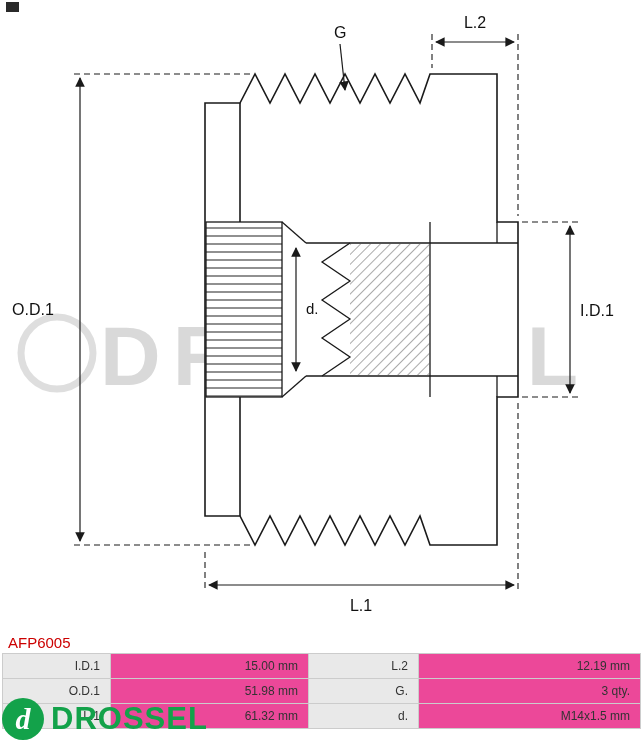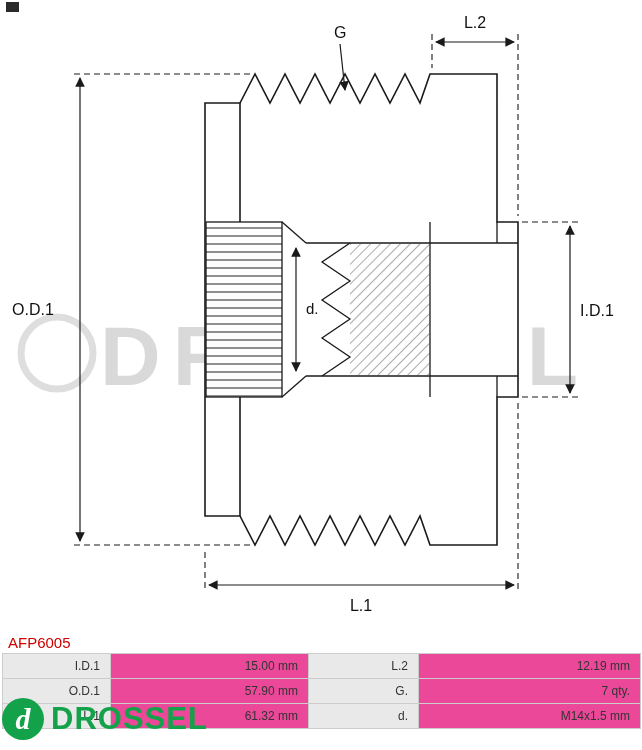--- a/index.html
+++ b/index.html
@@ -165,23 +165,23 @@
     </colgroup>
     <tbody>
       <tr>
         <td class="lbl">I.D.1</td>
         <td class="val">15.00 mm</td>
         <td class="lbl">L.2</td>
         <td class="val">12.19 mm</td>
       </tr>
       <tr>
         <td class="lbl">O.D.1</td>
-        <td class="val">57.90 mm</td>
+        <td class="val">51.98 mm</td>
         <td class="lbl">G.</td>
-        <td class="val">7 qty.</td>
+        <td class="val">3 qty.</td>
       </tr>
       <tr>
         <td class="lbl">L.1</td>
         <td class="val">61.32 mm</td>
         <td class="lbl">d.</td>
         <td class="val">M14x1.5 mm</td>
       </tr>
     </tbody>
   </table>
 

